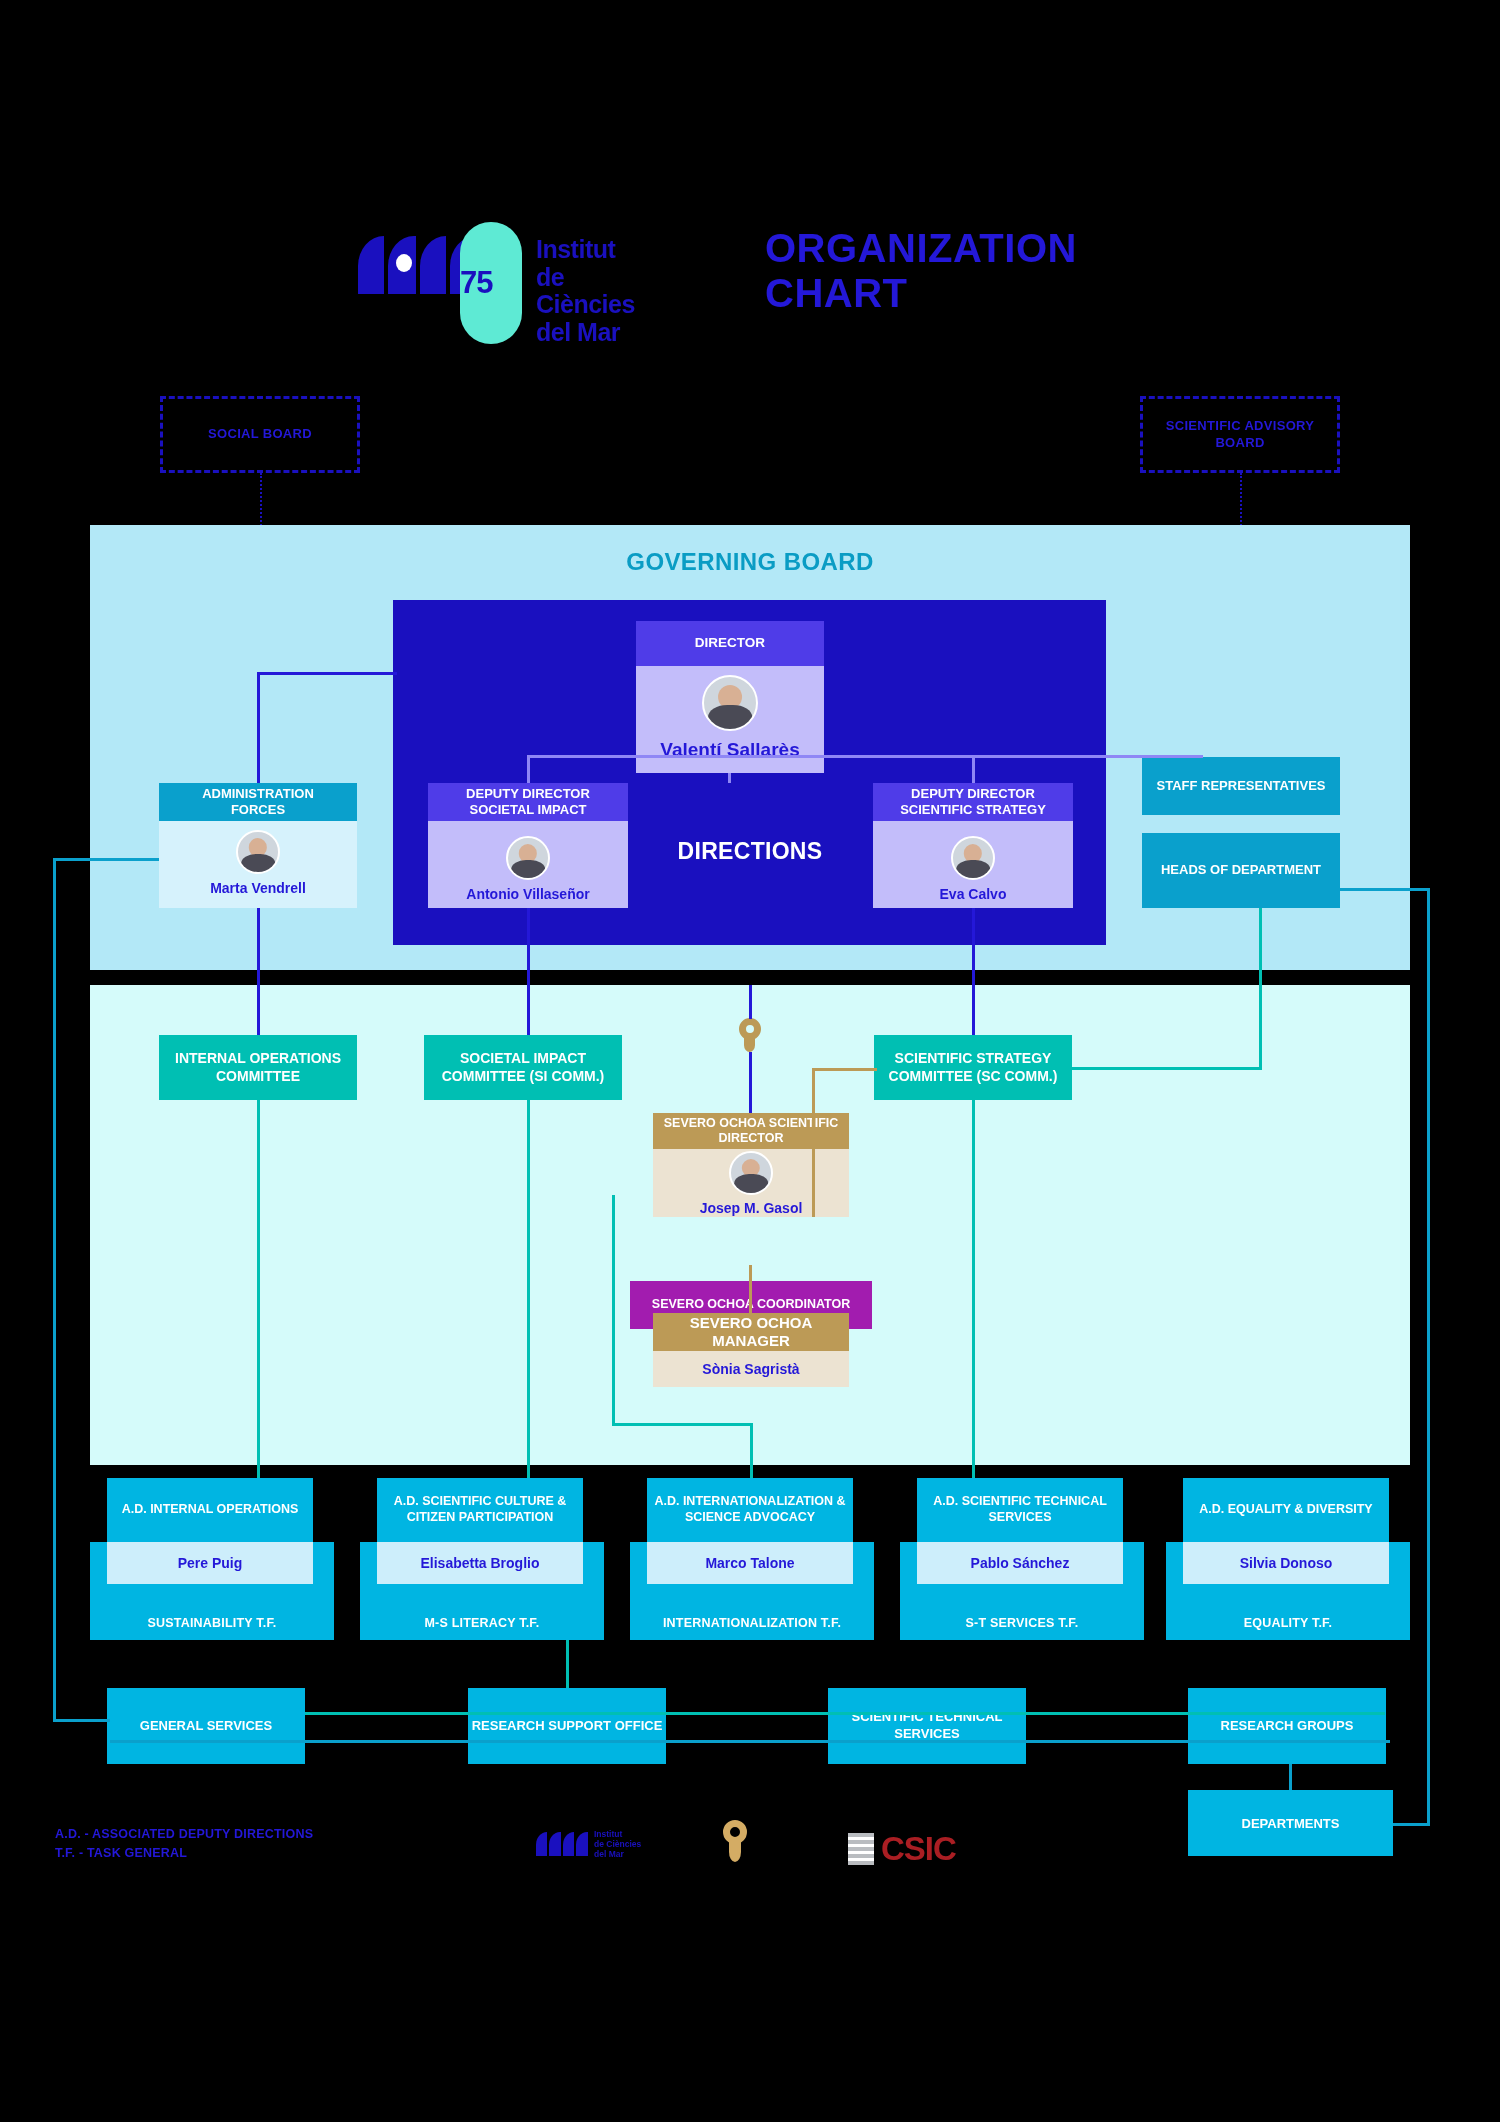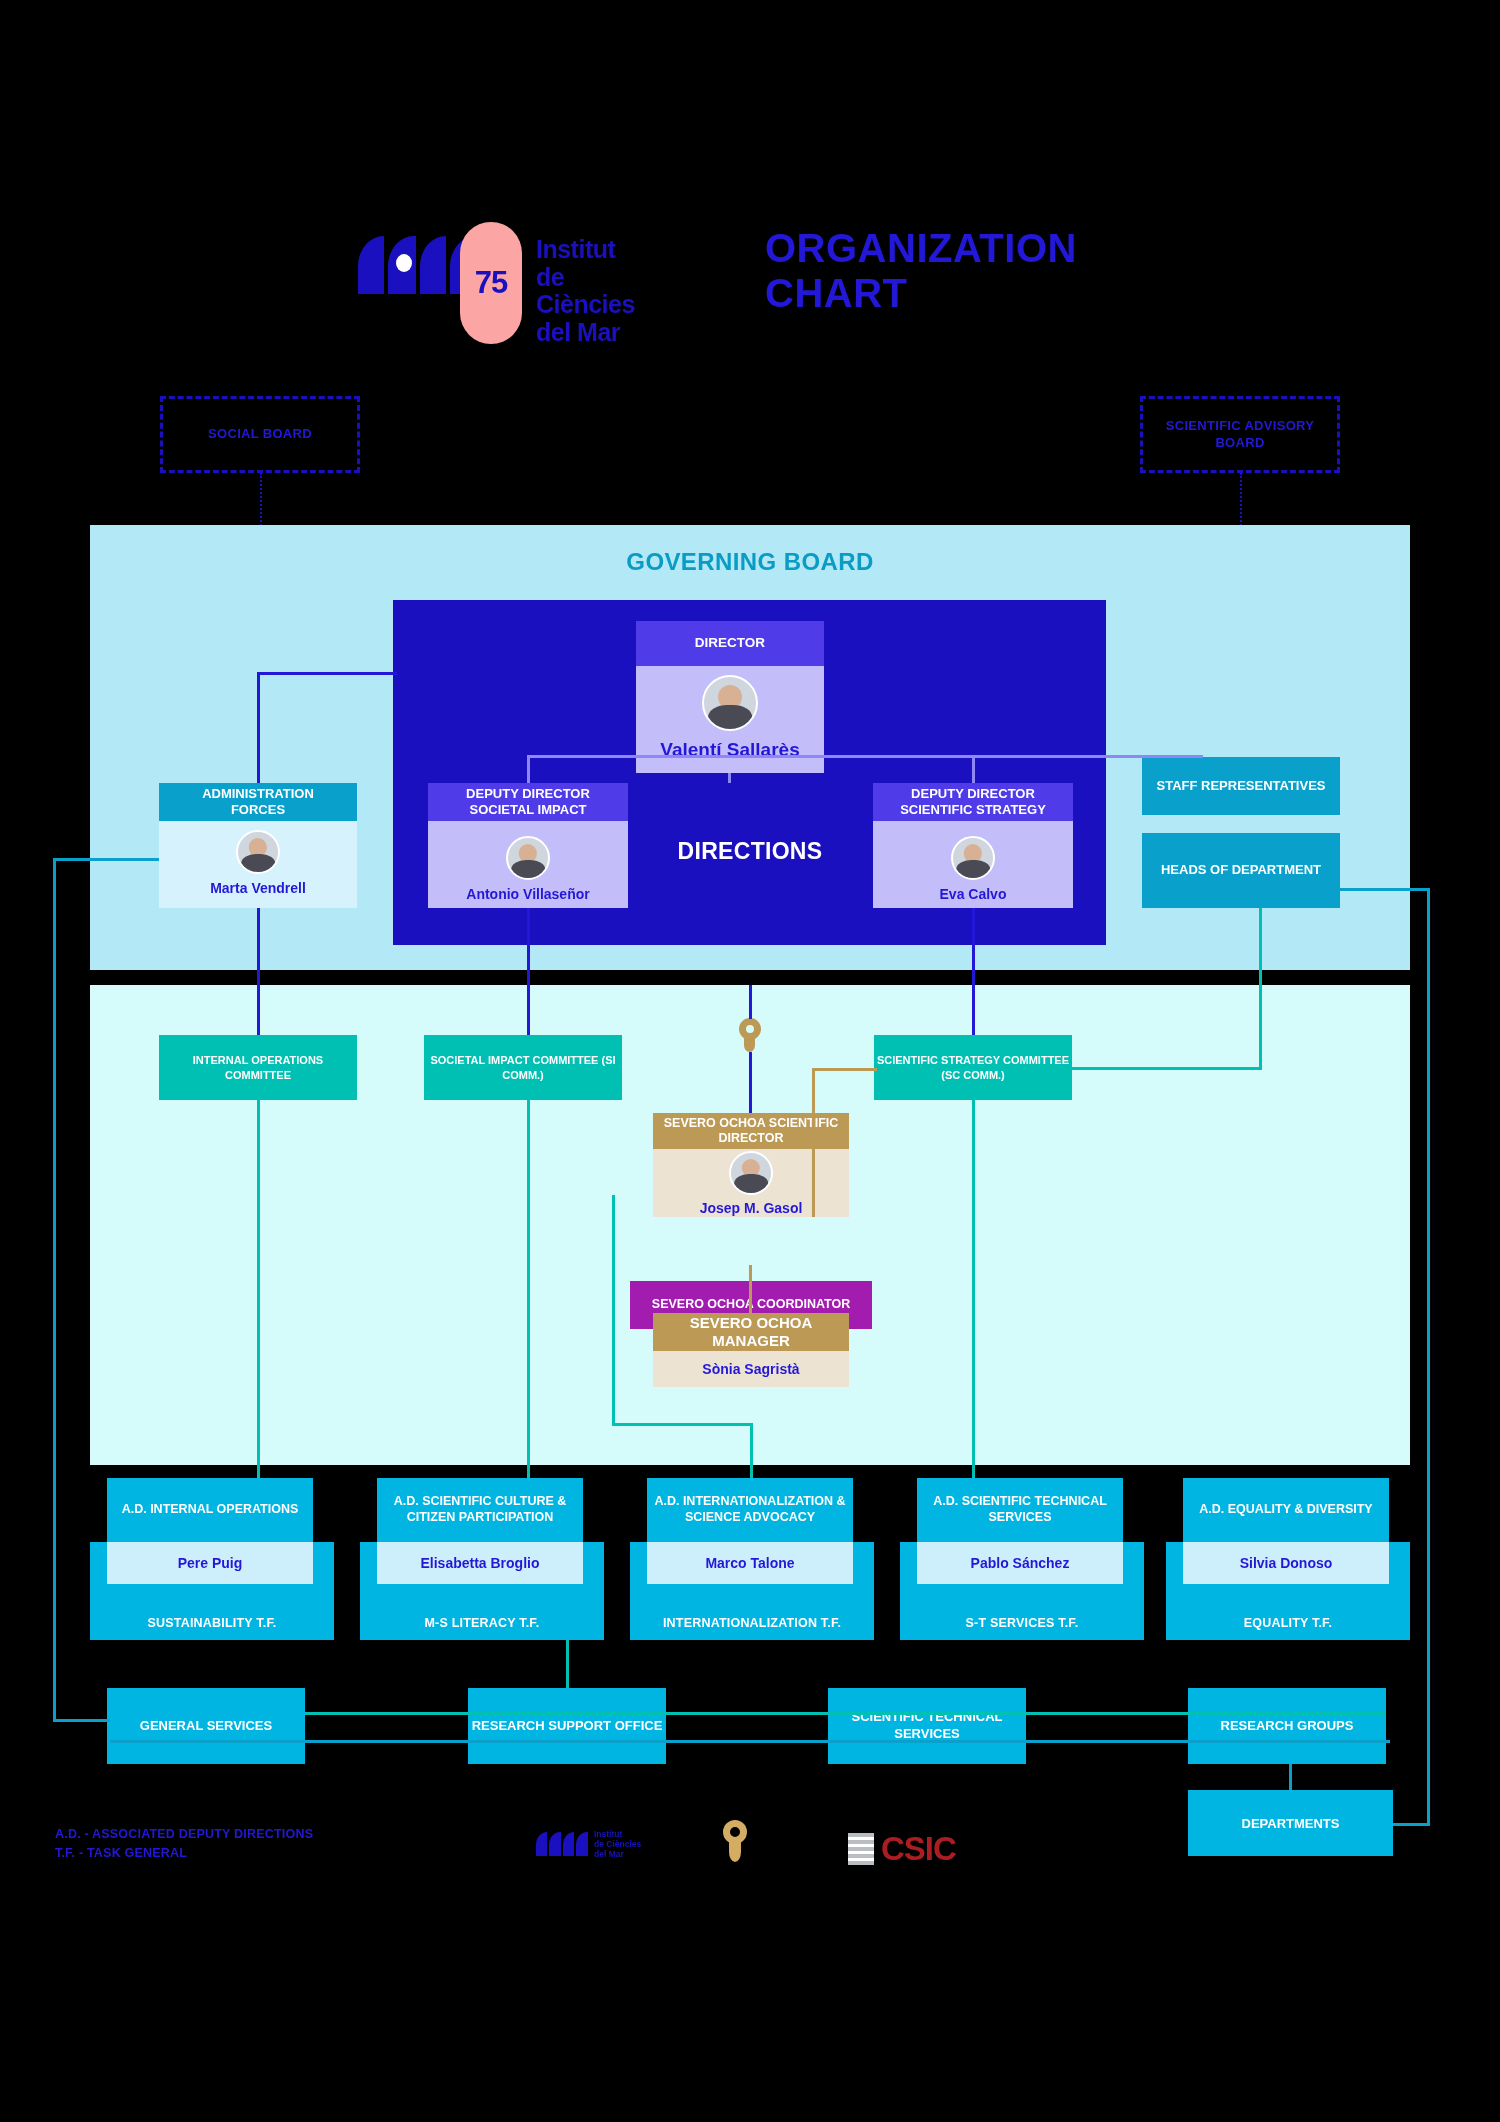--- a/index.html
+++ b/index.html
@@ -13,23 +13,23 @@
   .icm-logo { position: absolute; left: 358px; top: 232px; display: flex; align-items: flex-start; }
   .icm-mark { position: relative; width: 120px; height: 62px; }
   .icm-mark .bar { position: absolute; background: #1a10bf; }
   .b1 { left: 0;   top: 4px;  width: 26px; height: 58px; border-top-left-radius: 26px 30px; }
   .b2 { left: 30px; top: 4px; width: 28px; height: 58px; border-top-left-radius: 26px 30px; }
   .b2s { left: 38px; top: 22px; width: 16px; height: 18px; background: #fff !important; border-radius: 50%; }
   .b3 { left: 62px; top: 4px;  width: 26px; height: 58px; border-top-left-radius: 26px 30px; }
   .b4 { left: 92px; top: 4px;  width: 28px; height: 58px; border-top-left-radius: 26px 30px; }
   .icm-75 {
     position: absolute; left: 102px; top: -10px;
-    width: 62px; height: 122px; background: #fca5a5;
+    width: 62px; height: 122px; background: #5eead4;
     border-radius: 31px 31px 31px 31px;
-    display: flex; align-items: center; justify-content: center;
+    display: flex; align-items: center; justify-content: flex-start;
   }
   .icm-75 span { color: #1a10bf; font-weight: 800; font-size: 31px; letter-spacing: -1px; }
   .icm-name {
     position: absolute; left: 178px; top: 4px;
     color: #1a10bf; font-weight: 800; font-size: 25px; line-height: 1.1;
     letter-spacing: -0.5px;
   }
   .chart-title {
     position: absolute; left: 765px; top: 226px; width: 560px;
     color: #2418d8; font-weight: 800; font-size: 40px; line-height: 1.12;
@@ -98,21 +98,21 @@
   
   .sidebox {
     background: #0aa0cc; color: #fff; font-weight: 700; font-size: 13px; line-height: 1.25;
   }
   #staff-rep { left: 1142px; top: 757px; width: 198px; height: 58px; }
   #heads-dep { left: 1142px; top: 833px; width: 198px; height: 75px; }
 
   
   .comm-panel { position: absolute; left: 90px; top: 985px; width: 1320px; height: 480px; background: #d5fbfa; }
   .committee {
-    background: #00bfb3; color: #fff; font-weight: 700; font-size: 11px; line-height: 1.28; width: 198px; height: 65px;
+    background: #00bfb3; color: #fff; font-weight: 700; font-size: 14px; line-height: 1.28; width: 198px; height: 65px;
     top: 1035px;
   }
   #ioc { left: 159px; }
   #sic { left: 424px; }
   #ssc { left: 874px; }
 
   
   #so-dir { left: 653px; top: 1113px; width: 196px; height: 36px; background: #bc9a56; color: #fff; font-weight: 700; font-size: 12.5px; line-height: 1.2; }
   #so-dir-body { left: 653px; top: 1149px; width: 196px; height: 68px; background: #ece3d2; flex-direction: column; }
   #so-dir-body .nm { font-weight: 700; font-size: 14px; color: #2418d8; margin-top: 5px; }

